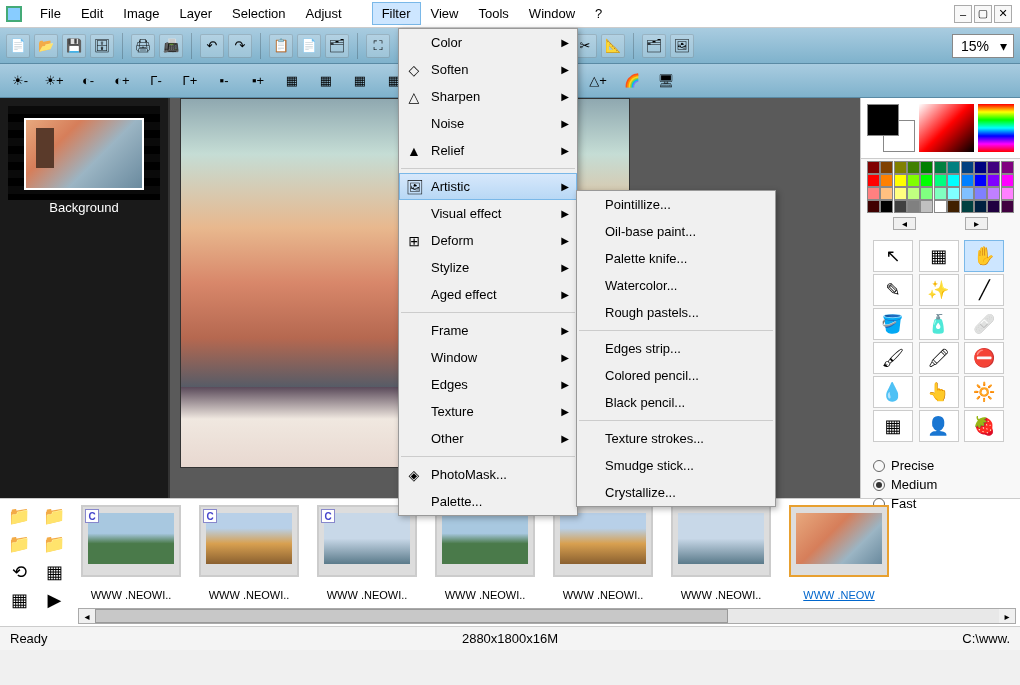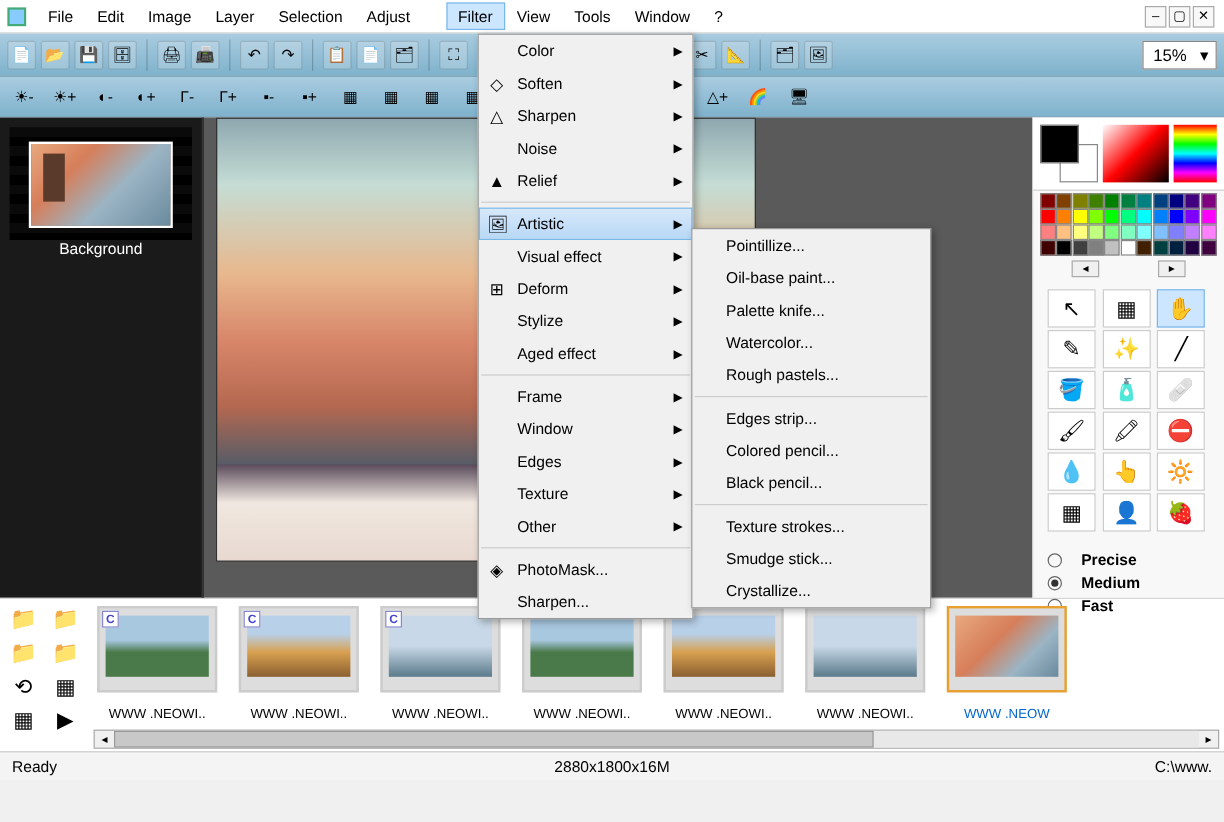--- a/index.html
+++ b/index.html
@@ -52,39 +52,39 @@
 .palette-grid { display: grid; grid-template-columns: repeat(11, 1fr); gap: 0; padding: 2px 6px; }
 .palette-cell { width: 13px; height: 13px; border: 1px solid #888; }
 .scroll-arrows { display:flex; justify-content:space-between; padding:2px 32px;}
 .scroll-arrows span { border:1px solid #aaa; padding:0 8px; font-size:10px; background:#f0f0f0;}
 
 .tools-grid { display: grid; grid-template-columns: repeat(3, 1fr); gap: 2px; padding: 8px 12px; }
 .tool-btn { width: 40px; height: 32px; border: 1px solid #ccc; background: #fff; display: flex; align-items: center; justify-content: center; font-size: 18px; }
 .tool-btn.active { background: #cde6ff; border-color: #7ab8e8; }
 
 .quality-radios { padding: 6px 12px; font-size: 13px; }
-.quality-radios label { display: flex; align-items: center; gap: 16px; padding: 2px 0; font-weight: bold; }
+.quality-radios label { display: flex; align-items: center; gap: 6px; padding: 2px 0; }
 .radio-circle { width: 12px; height: 12px; border: 1px solid #666; border-radius: 50%; display: inline-flex; align-items: center; justify-content: center; }
 .radio-circle.checked::after { content: ''; width: 6px; height: 6px; background: #333; border-radius: 50%; }
 
 .browser-area { height: 128px; display: flex; border-top: 1px solid #ccc; background:#fff;}
 .folder-tree { width: 74px; padding: 6px 4px; display: grid; grid-template-columns: 1fr 1fr; gap: 6px 4px; align-content: start; }
 .folder-tree span { font-size: 18px; text-align: center; }
 .thumb-strip { flex: 1; display: flex; gap: 12px; padding: 6px 4px 2px; overflow: hidden; align-items: flex-start; }
 .thumb-item { width: 106px; text-align: center; font-size: 11px; }
 .thumb-item.selected .thumb-box { border-color: #e8a030; }
 .thumb-box { width: 100px; height: 72px; border: 2px solid #ccc; background: #ddd; position: relative; margin: 0 auto 4px; overflow:hidden;}
 .thumb-box .c-badge { position: absolute; left: 2px; top: 2px; width: 14px; height: 14px; background: #fff; border: 1px solid #88c; color: #44c; font-size: 10px; font-weight: bold; display: flex; align-items: center; justify-content: center; }
 .thumb-img { width:90%; height:76%; margin:6% auto 0; }
 .ti1 { background: linear-gradient(#a8c8e0 40%, #4a7a4a 60%); }
 .ti2 { background: linear-gradient(#b8d0e8 30%, #d8a050 60%, #8a6030 100%); }
 .ti3 { background: linear-gradient(#c8d8e8 50%, #5a7a8a 100%); }
 .ti6 { background: linear-gradient(135deg,#e8a97e 0%,#d67e5a 40%,#9bb5c4 70%,#6a8a9e 100%); }
 .thumb-caption { color: #000; white-space: nowrap; overflow: hidden; margin-top: 12px; }
-.thumb-item.selected .thumb-caption { color: #0066cc; }
+.thumb-item.selected .thumb-caption { color: #0066cc; text-decoration: underline; }
 .hscroll { height: 16px; border: 1px solid #aaa; background: #f0f0f0; display:flex; align-items:center; margin: 0 4px 2px;}
 .hscroll .sbtn { width:16px; text-align:center; font-size:10px; }
 .hscroll .strack { flex:1; background:#e8e8e8; height:14px; position:relative;}
 .hscroll .sthumb { position:absolute; left:0; width:70%; height:100%; background:#c8c8c8; border:1px solid #999;}
 
 .statusbar { height: 24px; border-top: 1px solid #ccc; background: #f4f4f4; display: flex; align-items: center; padding: 0 10px; font-size: 13px; }
 .statusbar .sb-center { position: absolute; left: 50%; transform: translateX(-50%); }
 .statusbar .sb-right { margin-left: auto; }
 
 svg { width: 16px; height: 16px; }
@@ -421,21 +421,21 @@
     <div class="dm-item">
       <span>Other</span>
       <span class="arrow">▶</span>
     </div>
     <div class="dm-sep"></div>
     <div class="dm-item">
       <span class="dm-icon">◈</span>
       <span>PhotoMask...</span>
     </div>
     <div class="dm-item">
-      <span>Sharpen...</span>
+      <span>Palette...</span>
     </div>
   </div>
 
 <div class="submenu" id="artisticmenu">
     <div class="sm-item">Pointillize...</div>
     <div class="sm-item">Oil-base paint...</div>
     <div class="sm-item">Palette knife...</div>
     <div class="sm-item">Watercolor...</div>
     <div class="sm-item">Rough pastels...</div>
     <div class="sm-sep"></div>

